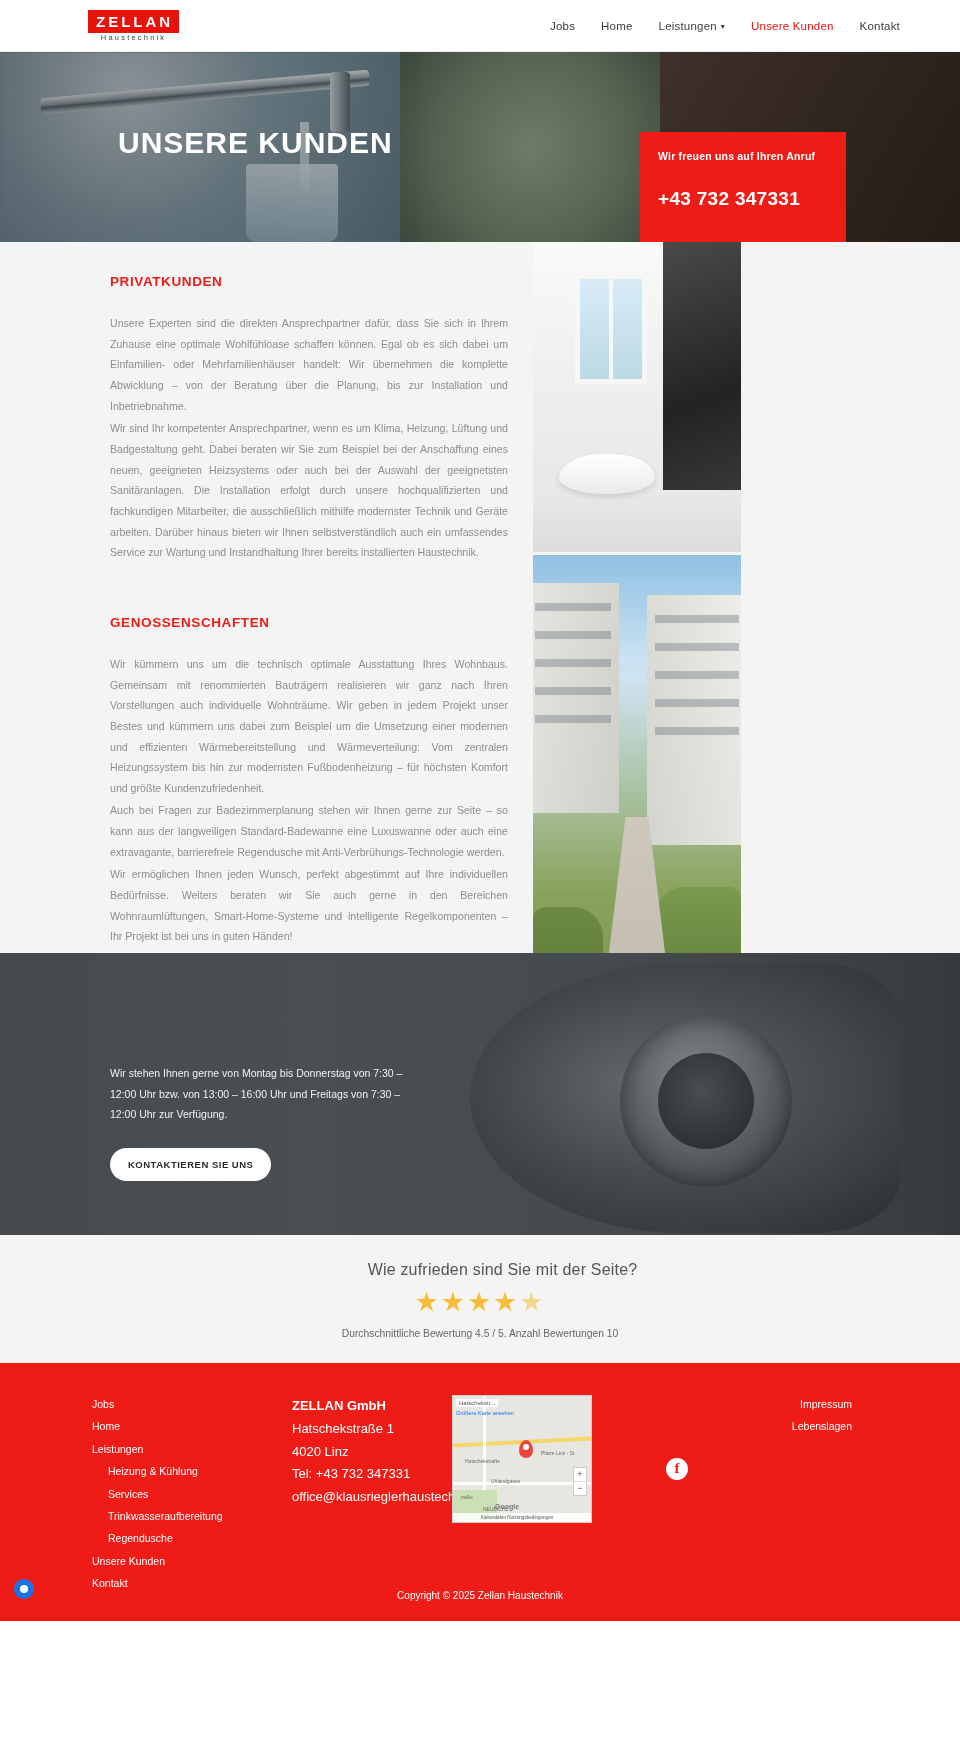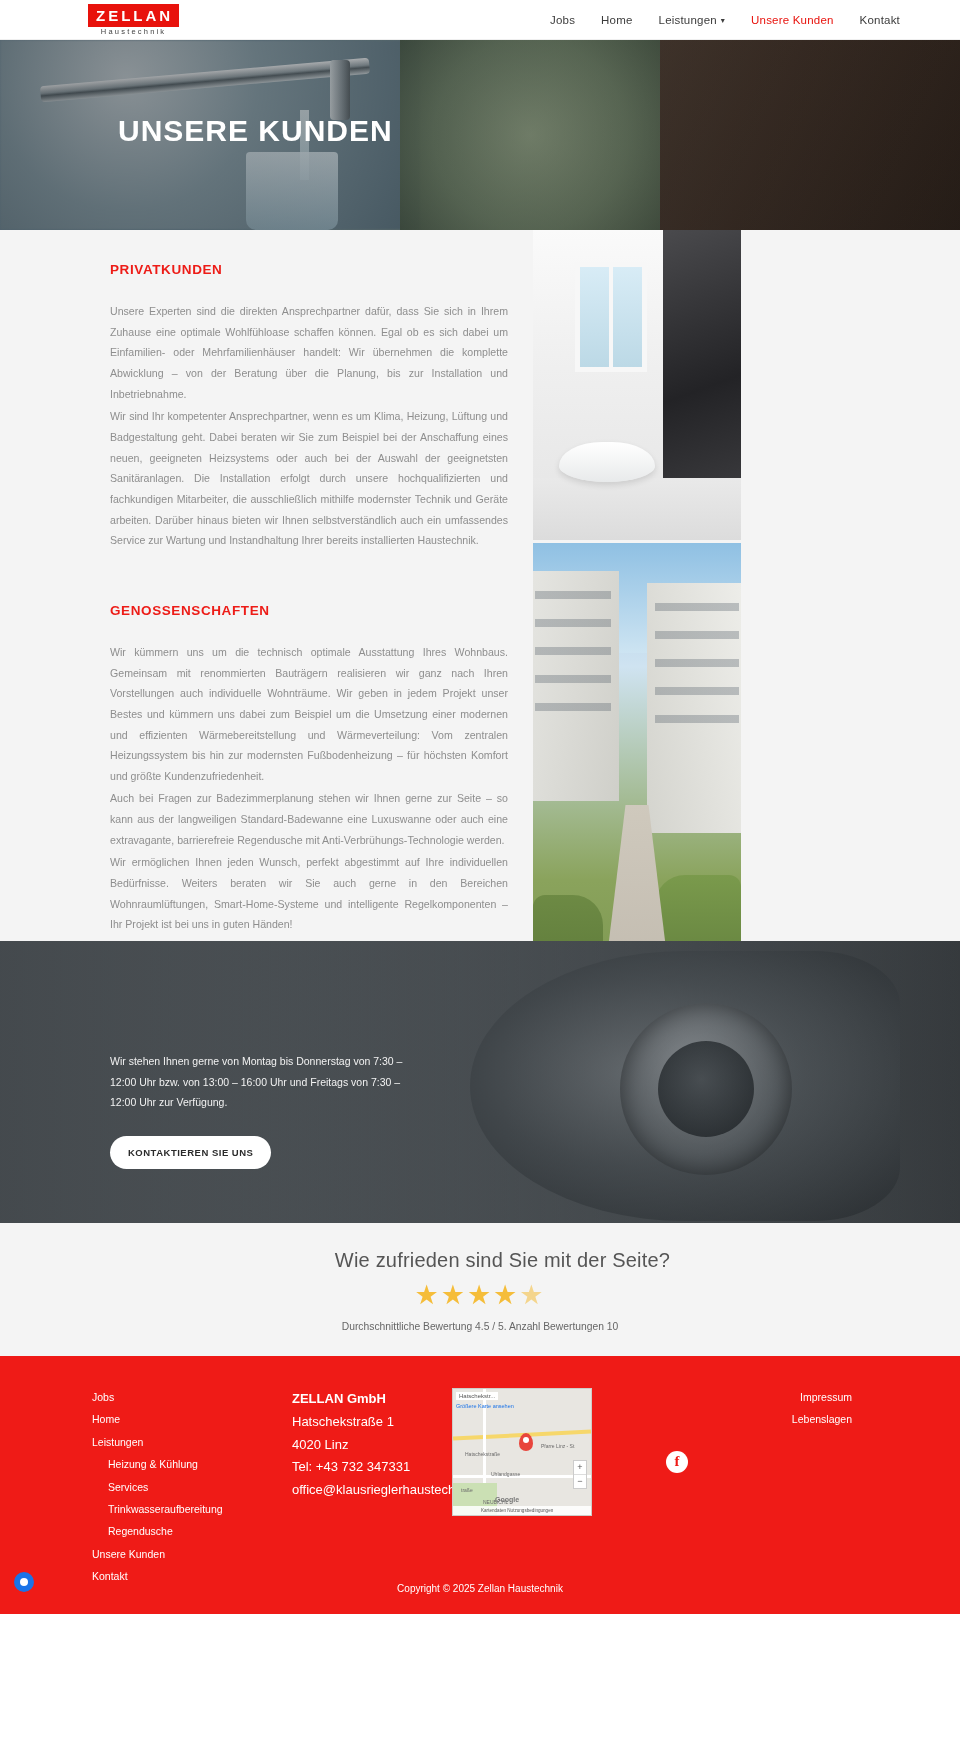--- a/index.html
+++ b/index.html
@@ -7,21 +7,21 @@
     width: 960px;
     background: #ffffff;
     font-family: "Liberation Sans", sans-serif;
   }
   body { width: 960px; min-height: 1763px; position: relative; overflow-x: hidden; }
 
   .page { width: 960px; position: relative; background:#fff; }
 
   
   .header {
-    height: 40px;
+    height: 52px;
     background: #ffffff;
     display: flex;
     align-items: center;
     padding: 0 0 0 0;
     border-bottom: 1px solid #efefef;
     position: relative;
     z-index: 10;
   }
   .logo-wrap {
     margin-left: 88px;
@@ -290,21 +290,21 @@
     font-size:9.5px; font-weight:bold; letter-spacing:.5px;
     padding: 11px 18px; border-radius:20px; border:none; cursor:pointer;
   }
 
   
   .rating {
     background:#f4f4f4;
     padding: 26px 0 24px;
     text-align:center;
   }
-  .rating-q { font-size: 20px; color:#555; letter-spacing:.2px;margin-left:45px; }
+  .rating-q { font-size: 16px; color:#555; letter-spacing:.2px;margin-left:45px; }
   .stars { margin-top: 10px; font-size: 27px; color:#f5bd3a; letter-spacing:2px; line-height:1;}
   .stars .half { color:#f5bd3a; opacity:.55; }
   .rating-sub { margin-top: 12px; font-size: 10.3px; color:#666; }
 
   
   .footer {
     background:#ef1b17;
     color:#fff;
     min-height: 258px;
     position:relative;
@@ -384,20 +384,24 @@
       <div class="blur-a"></div>
       <div class="greens"></div>
       <div class="pipe"></div>
       <div class="pipe2"></div>
       <div class="stream"></div>
       <div class="glass"></div>
       <div class="hand"></div>
     </div>
     <div class="hero-overlay"></div>
     <div class="hero-title">UNSERE KUNDEN</div>
+    <div class="call-box">
+      <div class="cb-label">Wir freuen uns auf Ihren Anruf</div>
+      <div class="cb-num">+43 732 347331</div>
+    </div>
   </div>
 
   <div class="content">
     <div class="content-inner">
       <div class="col-text">
         <div class="sec-title">PRIVATKUNDEN</div>
         <p class="para">Unsere Experten sind die direkten Ansprechpartner dafür, dass Sie sich in Ihrem Zuhause eine optimale Wohlfühloase schaffen können. Egal ob es sich dabei um Einfamilien- oder Mehrfamilienhäuser handelt: Wir übernehmen die komplette Abwicklung – von der Beratung über die Planung, bis zur Installation und Inbetriebnahme.</p>
         <p class="para">Wir sind Ihr kompetenter Ansprechpartner, wenn es um Klima, Heizung, Lüftung und Badgestaltung geht. Dabei beraten wir Sie zum Beispiel bei der Anschaffung eines neuen, geeigneten Heizsystems oder auch bei der Auswahl der geeignetsten Sanitäranlagen. Die Installation erfolgt durch unsere hochqualifizierten und fachkundigen Mitarbeiter, die ausschließlich mithilfe modernster Technik und Geräte arbeiten. Darüber hinaus bieten wir Ihnen selbstverständlich auch ein umfassendes Service zur Wartung und Instandhaltung Ihrer bereits installierten Haustechnik.</p>
 
         <div class="sec-title two">GENOSSENSCHAFTEN</div>

